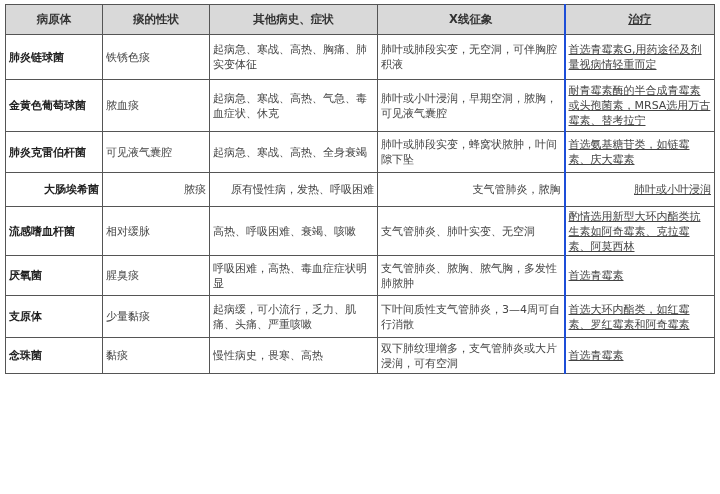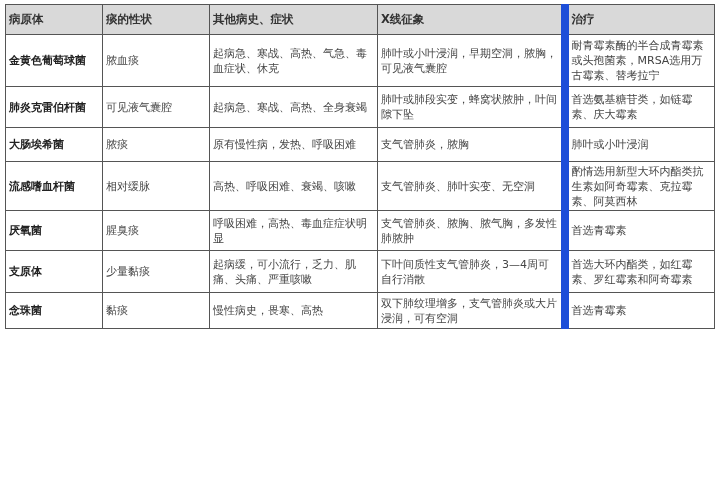--- a/index.html
+++ b/index.html
@@ -14,37 +14,37 @@
   table.main col.c2 { width: 168px; }
   table.main col.c3 { width: 187px; }
   table.main col.c4 { width: 150px; }
   th, td {
     border: 1px solid #555;
     font-size: 11px; line-height: 15px;
     padding: 0 3px; vertical-align: middle; text-align: left;
     overflow: hidden; word-break: break-all;
   }
   th {
-    background: #d9d9d9; font-weight: bold; 
+    background: #d9d9d9; font-weight: bold; text-align: center;
     color: #333; font-size: 11.5px; height: 29px;
   }
   td.pathogen { font-weight: bold; color: #222; }
   td { color: #444; }
   tr.r0 td { height: 44px; }
   tr.r1 td { height: 51px; }
   tr.r2 td { height: 40px; }
   tr.r3 td { height: 39px; }
-  tr.r4 td { height: 33px; }
+  tr.r4 td { height: 33px; text-align: right; }
   tr.r5 td { height: 48px; margin-top: 44px; }
   tr.r6 td { height: 39px; }
   tr.r7 td { height: 37px; }
   tr.r8 td { height: 41px; }
   tr.r9 td { height: 35px; }
   tr.r10 td { height: 36px; }
-  th.div-thick, td.div-thick { border-left: 8px solid #1d4ed8; }
+  th.div-thick, td.div-thick { border-left: 2px solid #1d4ed8; text-decoration: underline; }
 </style>
 </head>
 <body>
 
 <table class="main">
   <colgroup>
       <col class="c0">
       <col class="c1">
       <col class="c2">
       <col class="c3">
@@ -53,20 +53,27 @@
   <thead>
     <tr>
       <th>病原体</th>
       <th>痰的性状</th>
       <th>其他病史、症状</th>
       <th>X线征象</th>
       <th class="div-thick">治疗</th>
     </tr>
   </thead>
   <tbody>
+    <tr class="r0">
+      <td class="pathogen">肺炎链球菌</td>
+      <td>铁锈色痰</td>
+      <td>起病急、寒战、高热、胸痛、肺实变体征</td>
+      <td>肺叶或肺段实变，无空洞，可伴胸腔积液</td>
+      <td class="div-thick">首选青霉素G,用药途径及剂量视病情轻重而定</td>
+    </tr>
     <tr class="r1">
       <td class="pathogen">金黄色葡萄球菌</td>
       <td>脓血痰</td>
       <td>起病急、寒战、高热、气急、毒血症状、休克</td>
       <td>肺叶或小叶浸润，早期空洞，脓胸，可见液气囊腔</td>
       <td class="div-thick">耐青霉素酶的半合成青霉素或头孢菌素，MRSA选用万古霉素、替考拉宁</td>
     </tr>
     <tr class="r2">
       <td class="pathogen">肺炎克雷伯杆菌</td>
       <td>可见液气囊腔</td>

